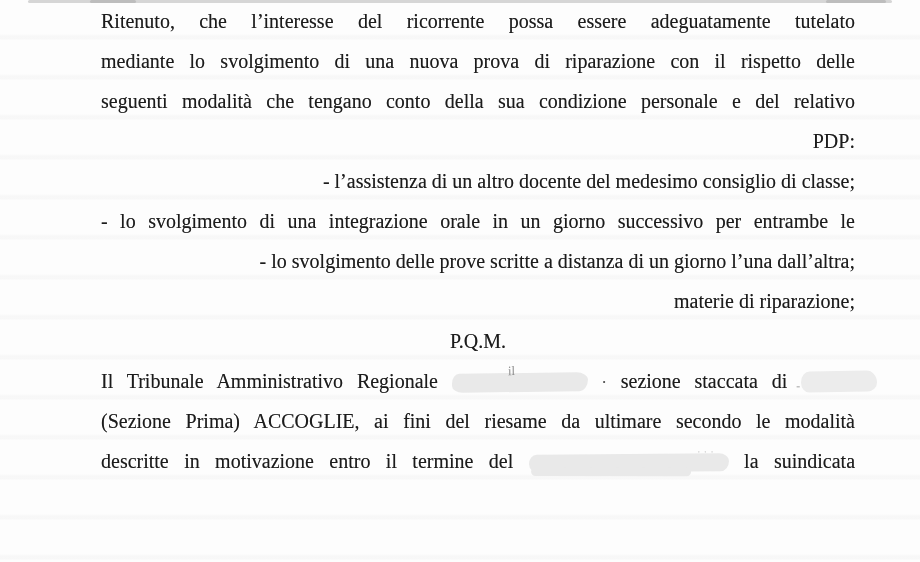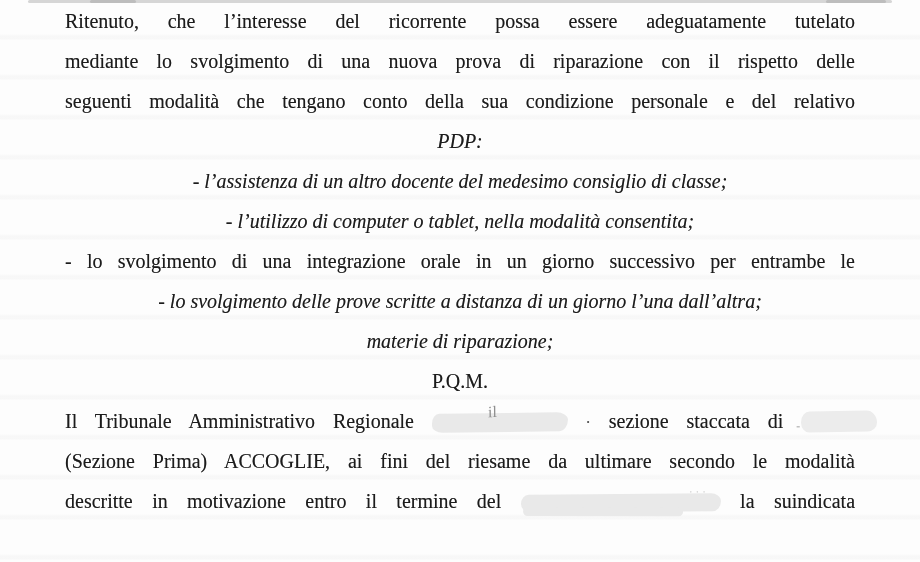--- a/index.html
+++ b/index.html
@@ -55,26 +55,26 @@
   .scan-edge .seg-b { right: 6px; width: 60px; }
 
   .textblock {
     position: absolute;
     left: 65px;
     top: 1px;
     width: 790px;
     line-height: 40px;
     text-shadow: 0 0 0.4px rgba(20,20,20,0.45);
   }
-  .line { height: 40px; }
+  .line { height: 40px; margin-left: 36px; }
   .just {
     text-align: justify;
     text-align-last: justify;
   }
-  .left { text-align: center; font-style: italic; }
+  .left { text-align: right; }
   .center {
     text-align: right;
     text-align-last: center;
   }
 
   
   .blob {
     display: inline-block;
     position: relative;
     background: #e9e9e9;
@@ -108,21 +108,21 @@
     right: 38px;
     bottom: -4px;
     height: 9px;
     background: inherit;
     border-radius: 8px;
     transform: rotate(0.5deg);
   }
 
   
   .remnant { position: absolute; line-height: 1; }
-  .remnant-region-top { top: -9px; left: 56px; font-size: 16px; color: #8f8f8f; }
+  .remnant-region-top { top: -9px; left: 56px; font-size: 13px; color: #8f8f8f; }
   .remnant-seat-left  { top: 8px; left: -5px; font-size: 12px; color: #8a8a8a; }
   .remnant-date-top   { top: -7px; right: 12px; font-size: 11px; color: #c2c2c2; letter-spacing: 3px; }
   .remnant-inline { color: #555; font-size: 16px; }
 </style>
 </head>
 <body>
 
 <div class="page">
 
   <div class="scan-edge">
@@ -131,21 +131,20 @@
   </div>
 
   <div class="textblock">
 
     <div class="line just">Ritenuto, che l’interesse del ricorrente possa essere adeguatamente tutelato</div>
     <div class="line just">mediante lo svolgimento di una nuova prova di riparazione con il rispetto delle</div>
     <div class="line just">seguenti modalità che tengano conto della sua condizione personale e del relativo</div>
     <div class="line left">PDP:</div>
 
     <div class="line left">- l’assistenza di un altro docente del medesimo consiglio di classe;</div>
-    <div class="line left">- l’utilizzo di computer o tablet, nella modalità consentita;</div>
     <div class="line just">- lo svolgimento di una integrazione orale in un giorno successivo per entrambe le</div>
     <div class="line left">- lo svolgimento delle prove scritte a distanza di un giorno l’una dall’altra;</div>
     <div class="line left">materie di riparazione;</div>
 
     <div class="line center">P.Q.M.</div>
 
     <div class="line just">
       <span>Il Tribunale Amministrativo Regionale</span>
       <span class="blob blob-region">
         <span class="remnant remnant-region-top">il</span>

